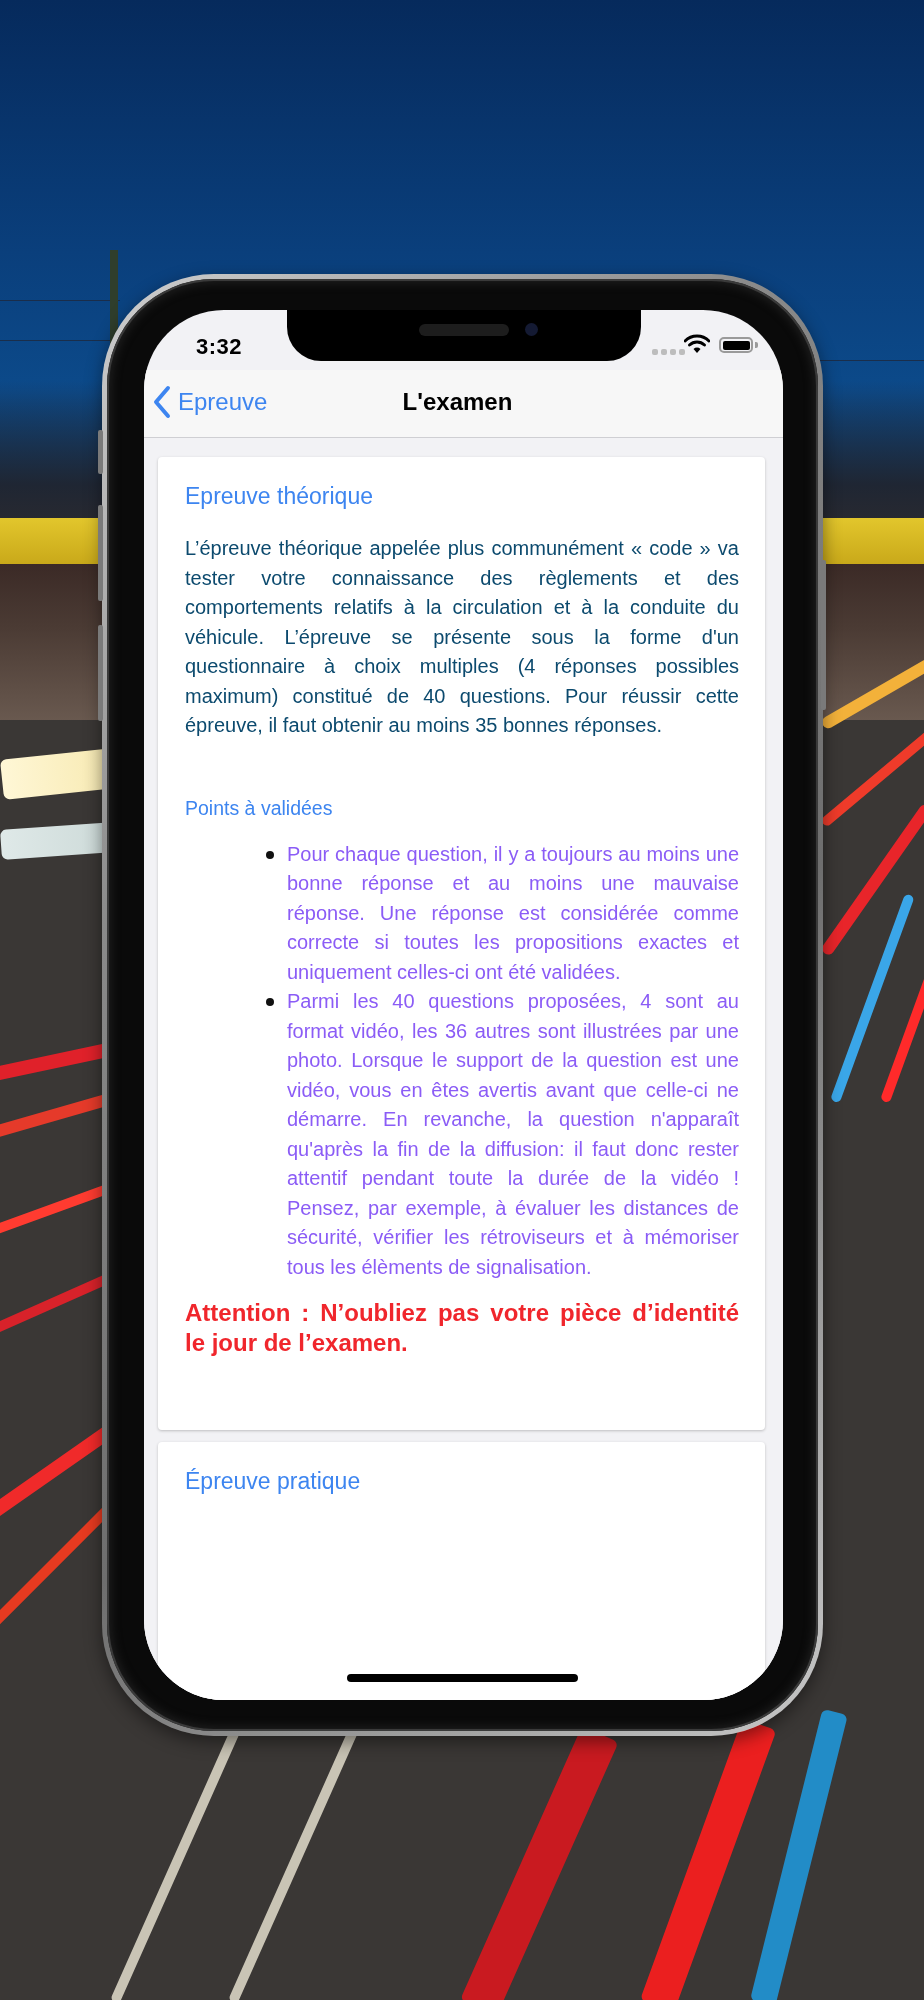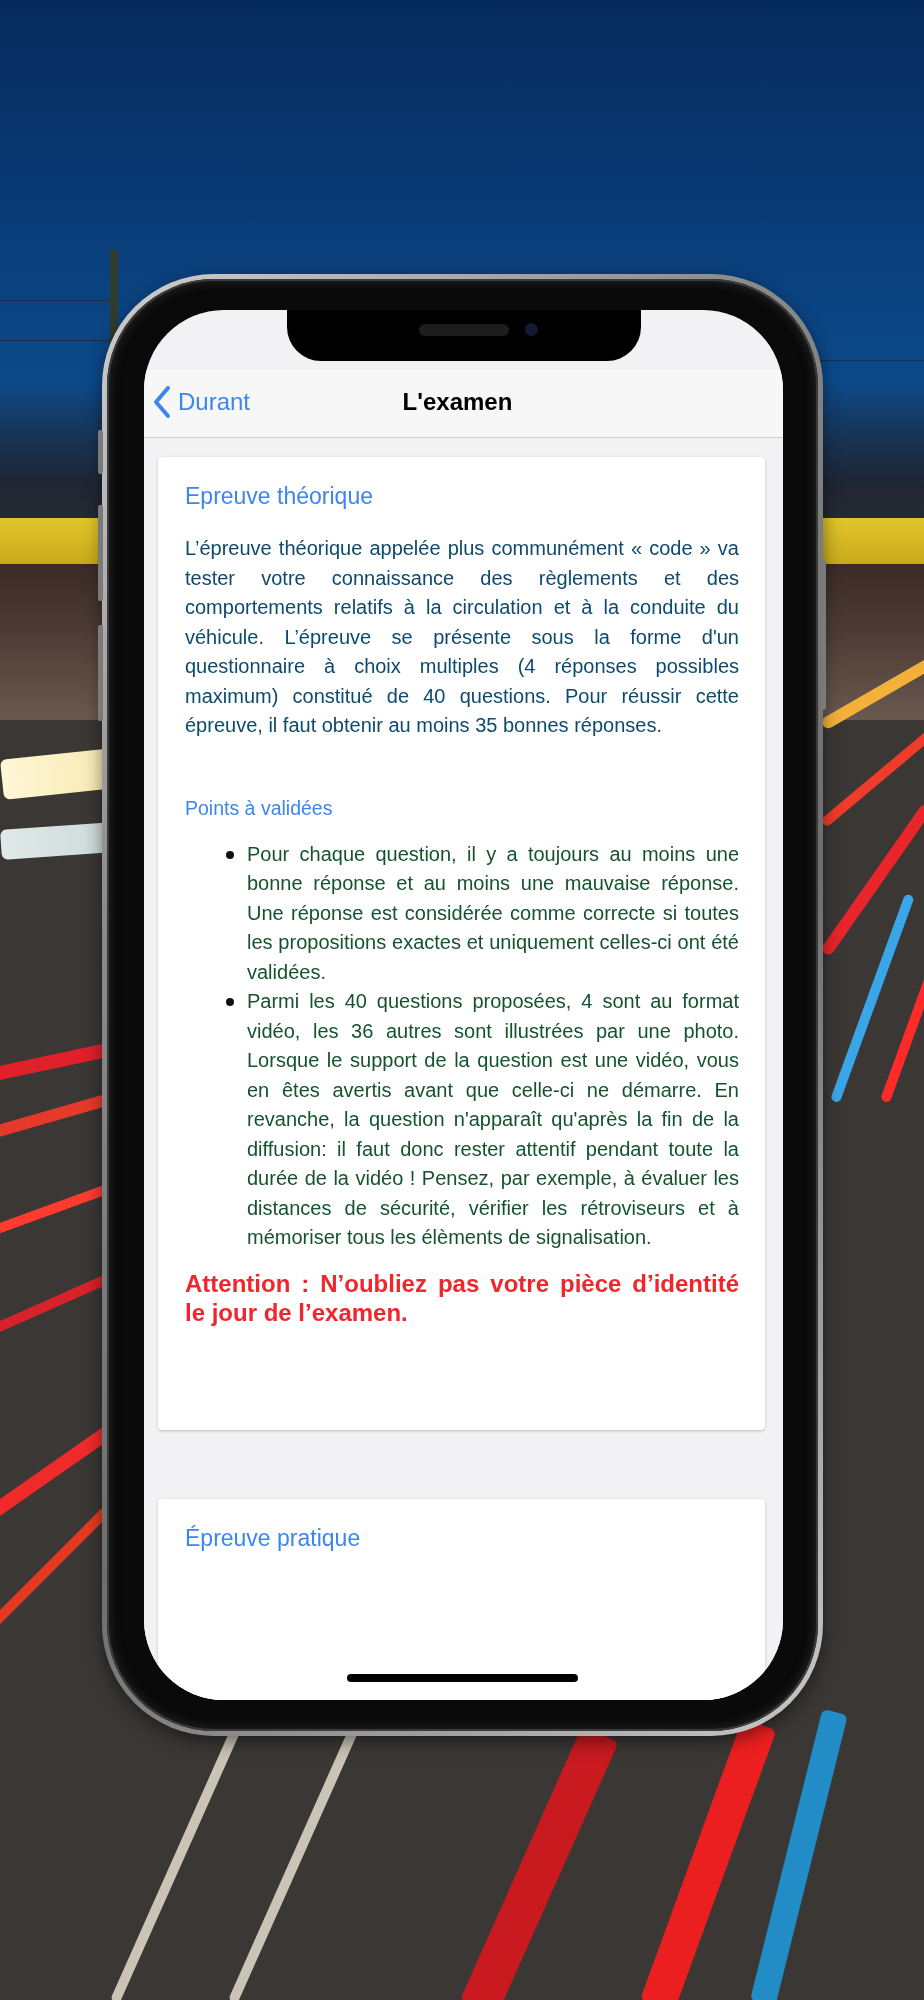--- a/index.html
+++ b/index.html
@@ -100,32 +100,32 @@
   .content {
     position:absolute; left:0; top:128px; width:100%; height:1262px; overflow:hidden;
     background:#f2f2f5;
   }
   .card {
     position:absolute; left:14px; width:607px; background:#fff;
     border-radius:4px; box-shadow:0 1px 3px rgba(0,0,0,.22);
     box-sizing:border-box; padding:0 26px 0 27px;
   }
   .card-1 { top:19px; height:973px; }
-  .card-2 { top:1061px; height:300px; }
+  .card-2 { top:1004px; height:300px; }
   .card-title {
     color:#3d85f0; font-size:23px; margin:0; padding-top:26px; font-weight:400;
   }
   .para {
     font-size:20px; line-height:29.5px; color:#0c4a6e; text-align:justify;
     margin:24px 0 0 0;
   }
   .subhead { color:#3d85f0; font-size:19.5px; margin:56px 0 0 0; font-weight:400; }
   .bullets { margin:20px 0 0 0; padding:0 0 0 62px; list-style:none; }
   .bullets li {
-    position:relative; font-size:20px; line-height:29.5px; color:#14532d; text-align:justify;
+    position:relative; font-size:20px; line-height:29.5px; color:#8b5cf6; text-align:justify;margin-left:40px;
   }
   .bullet-dot {
     position:absolute; left:-21px; top:11px; width:8px; height:8px; border-radius:50%; background:#111;
   }
   .warning {
     font-size:24px; line-height:29.5px; color:#f0262c; font-weight:700;
     text-align:justify; margin:16px 0 0 0;
   }
   .card-2 .para { margin-top:24px; }
   .home-indicator {
@@ -170,32 +170,50 @@
 <div class="phone">
   <div class="phone-inner"></div>
 </div>
 <div class="side-btn" style="left:98px;top:430px;height:44px;"></div>
 <div class="side-btn" style="left:98px;top:505px;height:96px;"></div>
 <div class="side-btn" style="left:98px;top:625px;height:96px;"></div>
 <div class="side-btn" style="left:821px;top:560px;height:150px;"></div>
 
 <div class="screen">
 
+  <div class="status-bar">
+    <span class="status-time">3:32</span>
+    <div class="signal">
+      <span></span>
+        <span></span>
+        <span></span>
+        <span></span>
+    </div>
+    <svg class="wifi" viewBox="0 0 26 20">
+      <path d="M1 7 A17 17 0 0 1 25 7" fill="none" stroke="#000" stroke-width="3" stroke-linecap="round"></path>
+      <path d="M5.5 11 A11 11 0 0 1 20.5 11" fill="none" stroke="#000" stroke-width="3" stroke-linecap="round"></path>
+      <path d="M13 19 L9.5 15 A5 5 0 0 1 16.5 15 Z" fill="#000"></path>
+    </svg>
+    <div class="battery">
+      <div class="battery-fill"></div>
+    </div>
+    <div class="battery-tip"></div>
+  </div>
 
   <div class="notch">
     <div class="speaker"></div>
     <div class="camera"></div>
   </div>
 
   <div class="nav-bar">
     <div class="back-btn">
       <svg class="back-chevron" viewBox="0 0 20 34">
         <path d="M16 3 L4 17 L16 31" fill="none" stroke="#3d85f0" stroke-width="4" stroke-linecap="round" stroke-linejoin="round"></path>
       </svg>
-      <span>Durant</span>
+      <span>Epreuve</span>
     </div>
     <div class="nav-title">L'examen</div>
   </div>
 
   <div class="content">
     <div class="card card-1">
       <h2 class="card-title">Epreuve théorique</h2>
       <p class="para">L’épreuve théorique appelée plus communément « code » va tester votre connaissance des règlements et des comportements relatifs à la circulation et à la conduite du véhicule. L’épreuve se présente sous la forme d'un questionnaire à choix multiples (4 réponses possibles maximum) constitué de 40 questions. Pour réussir cette épreuve, il faut obtenir au moins 35 bonnes réponses.</p>
       <h3 class="subhead">Points à validées</h3>
       <ul class="bullets">

